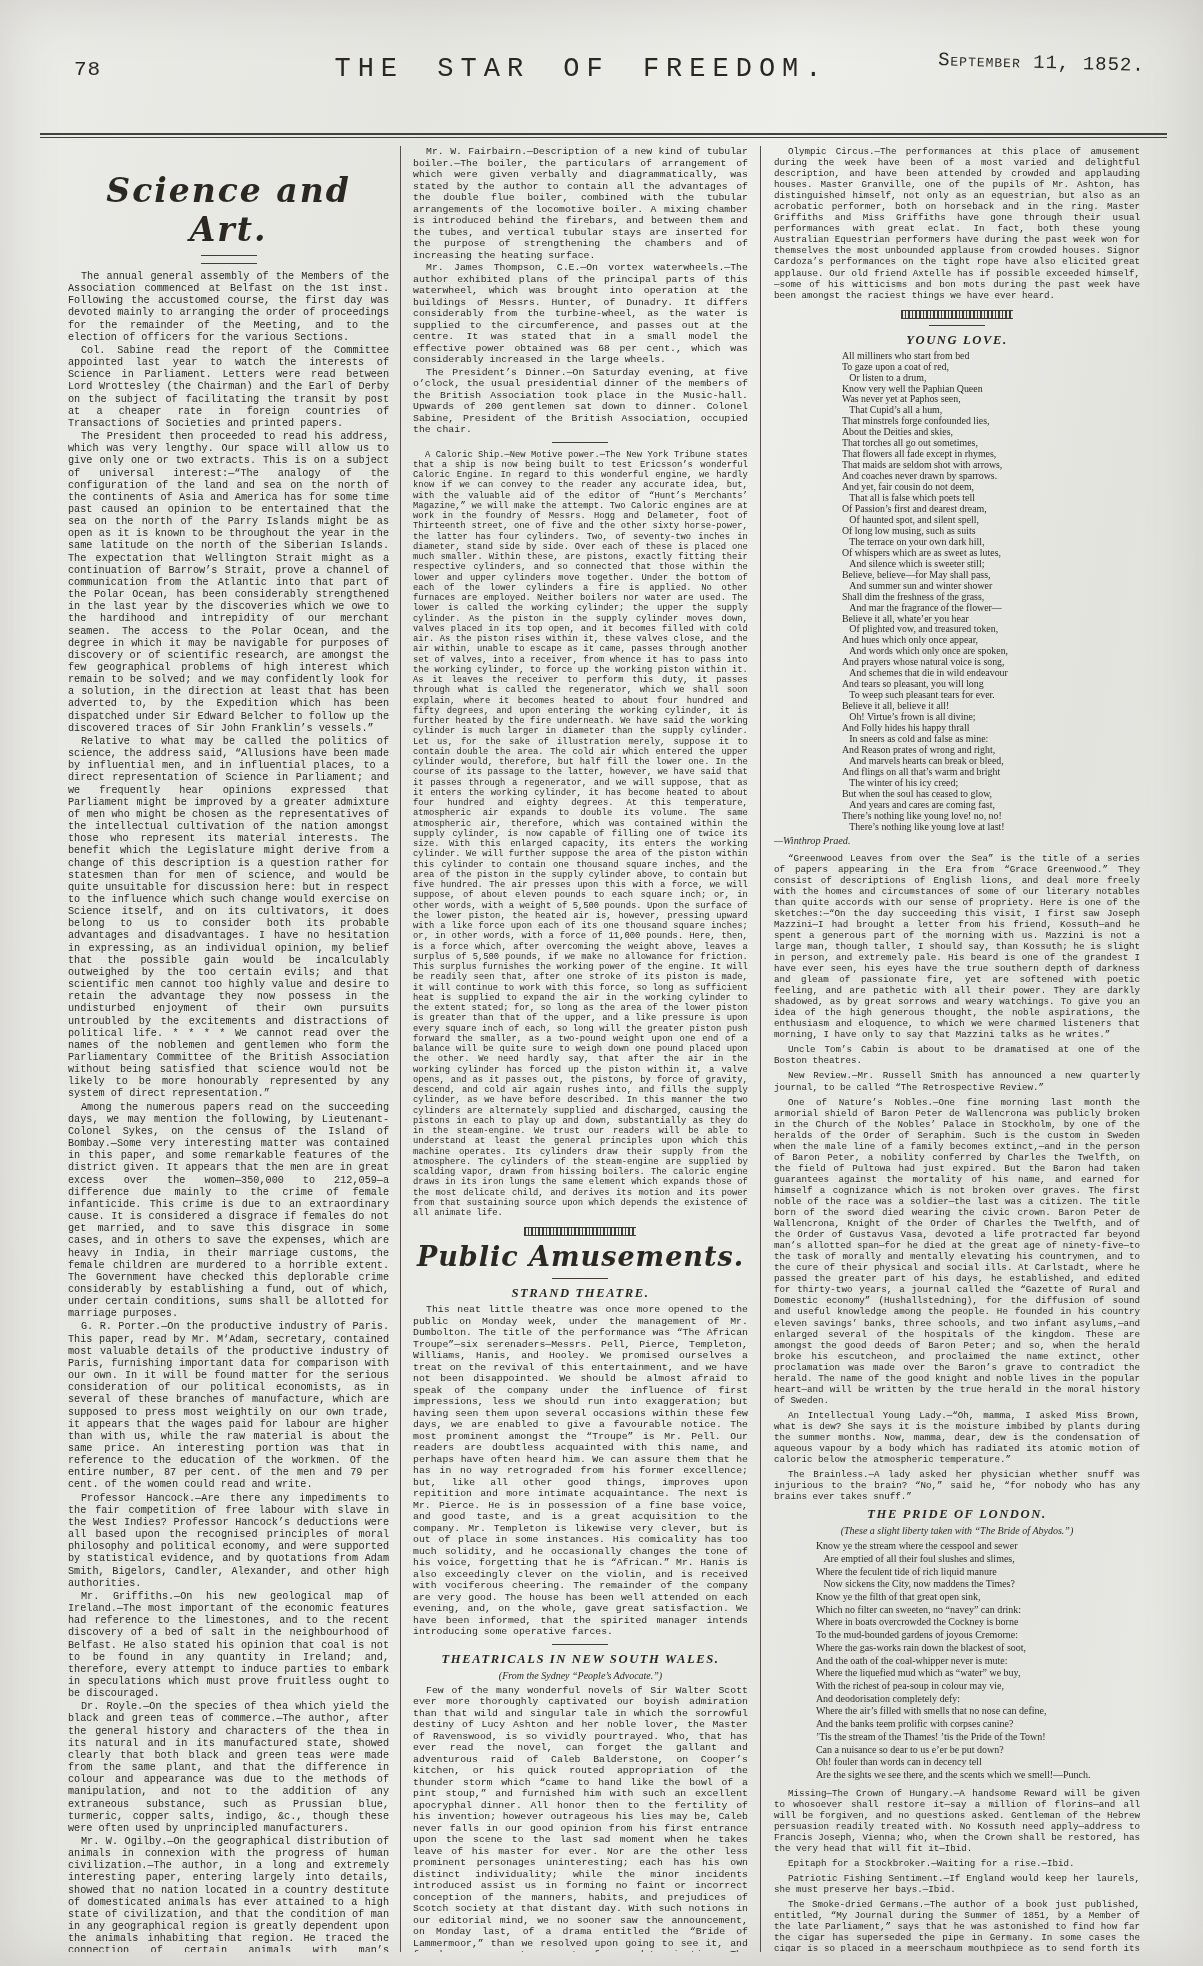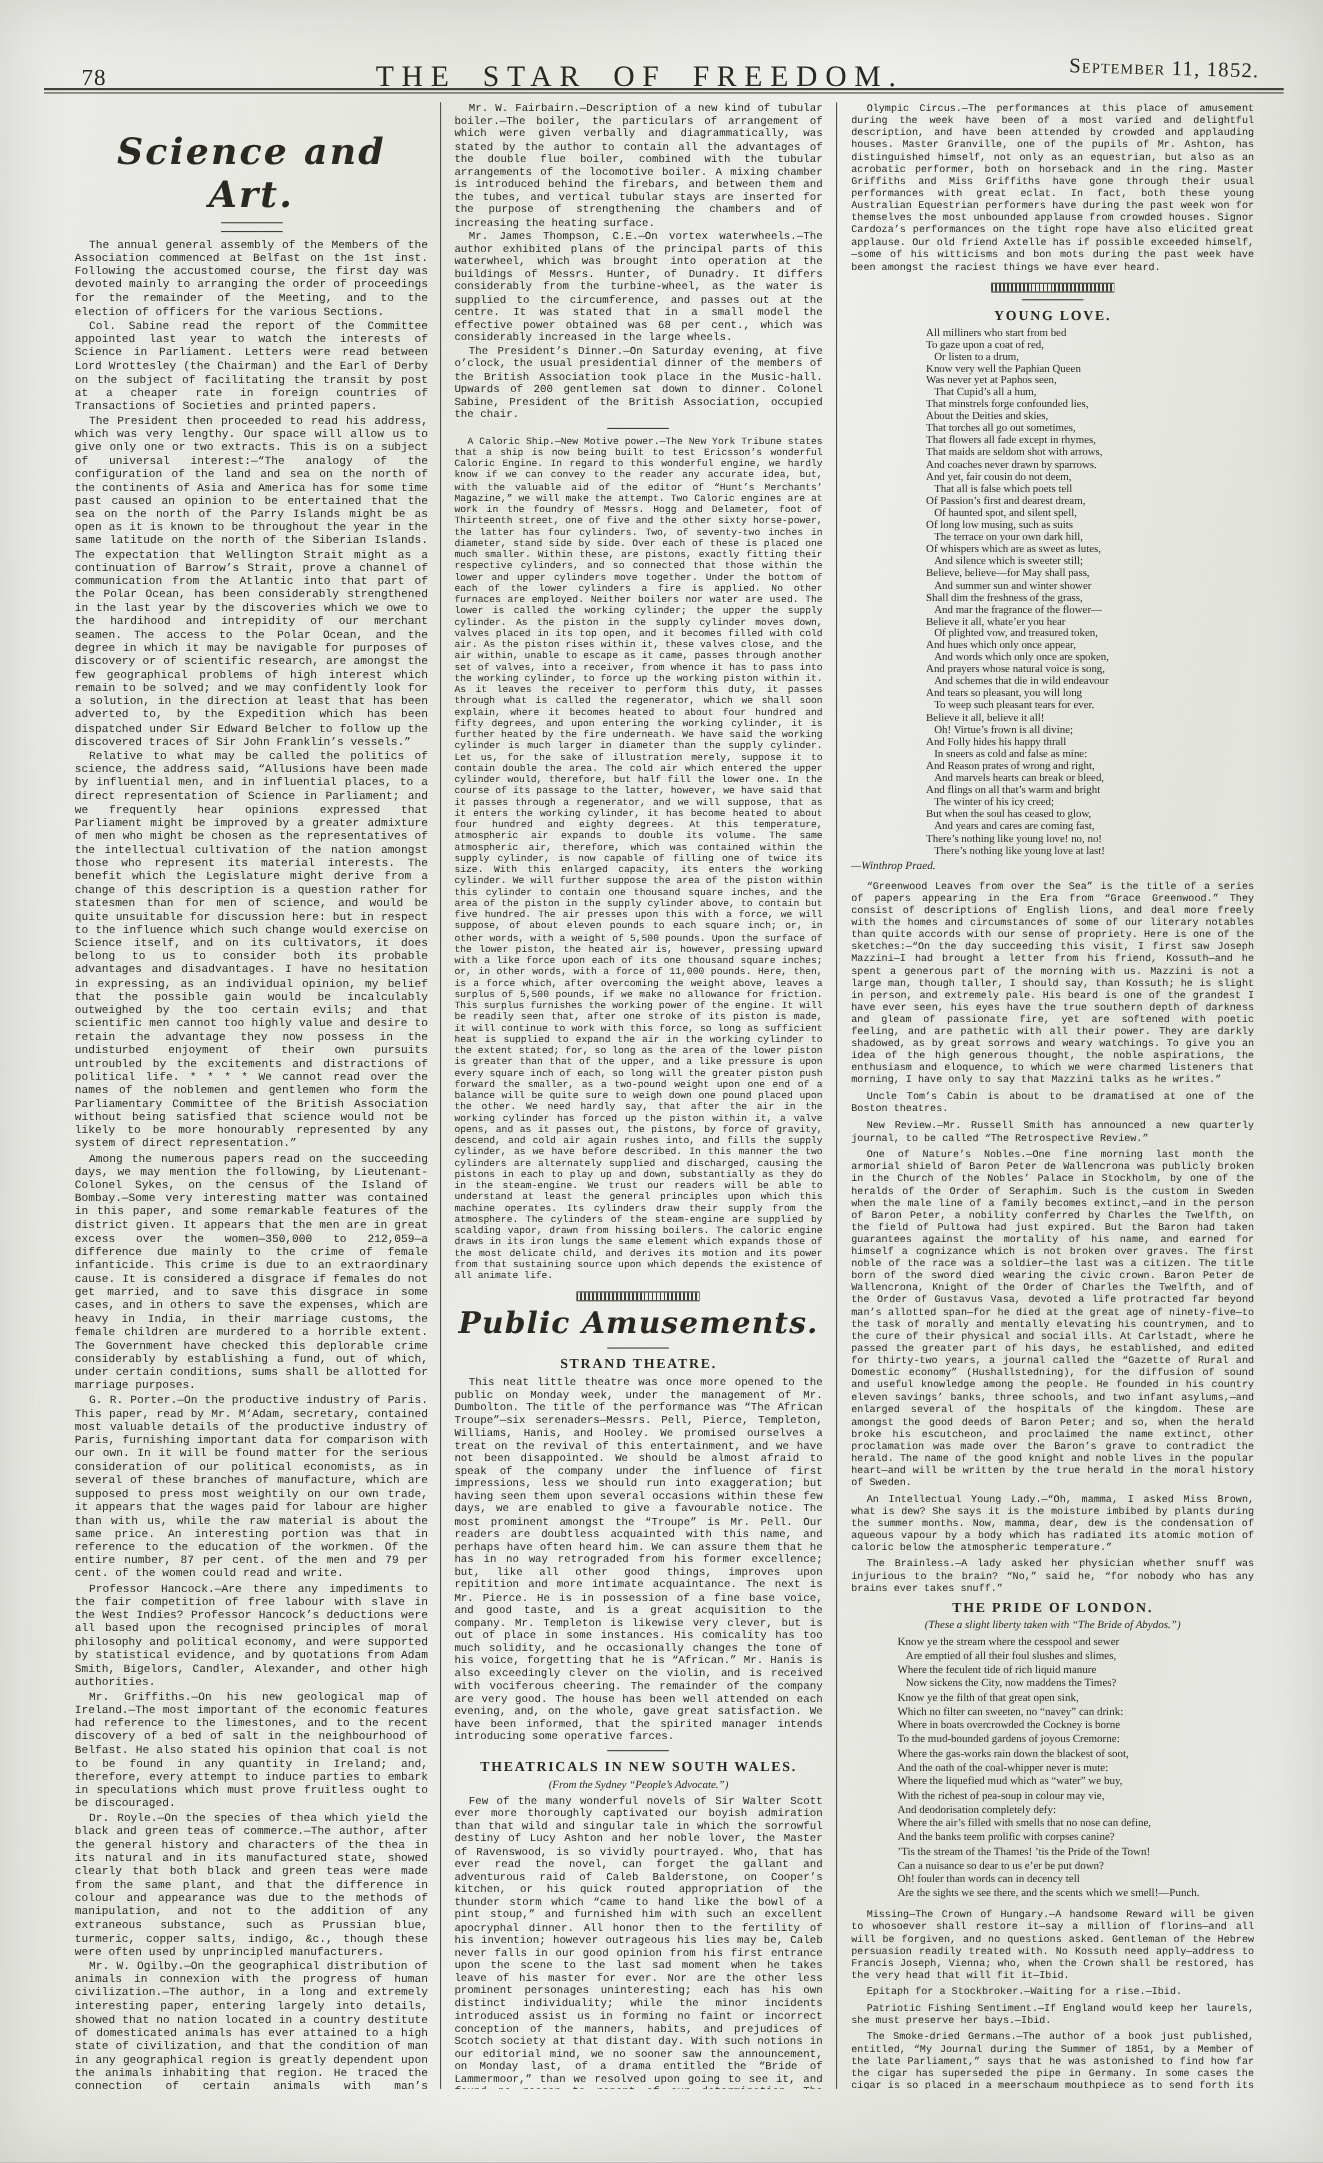--- a/index.html
+++ b/index.html
@@ -4,21 +4,21 @@
 <style>
   html,body{margin:0;padding:0;background:#b9b9b5;}
   .page{
     position:relative;width:1203px;height:1966px;margin:0 auto;overflow:hidden;
     background:linear-gradient(100deg,#ebebe7 0%,#e6e6e1 28%,#eeeeea 52%,#e3e3de 78%,#e9e9e5 100%);
     box-shadow:inset 0 0 60px rgba(90,85,70,.18);
     color:#2b2822;
     font-family:"Liberation Serif","DejaVu Serif",serif;
   }
   
-  .hdr{position:relative;height:80px;}
+  .hdr{position:relative;height:133px;font-family:Liberation Mono, monospace;}
   .hdr .pagenum{position:absolute;left:74px;top:58px;font-size:21px;letter-spacing:1px;}
   .hdr .masthead{position:absolute;left:0;right:40px;top:54px;text-align:center;font-size:27px;
     letter-spacing:7px;font-weight:normal;margin:0;word-spacing:10px;}
   .hdr .issuedate{position:absolute;right:58px;top:52px;font-size:19px;font-variant:small-caps;
     letter-spacing:1px;transform:rotate(1.6deg);}
   .dblrule{margin:0 36px 0 40px;border-top:2px solid #44413b;height:2px;border-bottom:1px solid #44413b;}
   
   .cols{display:flex;margin:8px 0 0 68px;width:1072px;height:1806px;align-items:stretch;}
   .col{overflow:hidden;}
   .c1{width:328px;padding-right:11px;}
@@ -27,21 +27,21 @@
   
   p{margin:0 0 1px;text-align:justify;text-indent:13px;font-size:10.2px;line-height:12.15px;font-family:Liberation Mono, monospace;}
   .c2 p.body{font-size:9.8px;line-height:11.5px;}
   .tiny{font-size:8.8px;line-height:10.25px;text-indent:12px;}
   .item{font-size:9.2px;line-height:11.05px;margin-bottom:4px;text-indent:14px;}
   .bl{font-family:"DejaVu Serif",serif;font-style:italic;font-weight:bold;text-align:center;margin:0;}
   .bl1{font-size:33px;margin-top:25px;letter-spacing:2px;text-align:center;}
   .bl2{font-size:27px;letter-spacing:1px;}
   .bl3{font-size:29px;letter-spacing:1px;}
   .subhead{font-size:13.6px;font-weight:bold;letter-spacing:.6px;text-align:center;margin:7px 4px 2px;line-height:17px;}
-  .crosshead{font-size:12.6px;font-weight:bold;letter-spacing:1.6px;text-align:center;margin:5px 0 3px;}
+  .crosshead{font-size:12.6px;font-weight:bold;letter-spacing:1.6px;text-align:center;margin:5px 0 3px;font-style:italic;}
   .srcnote{font-style:italic;text-align:center;font-size:10px;margin:0 0 4px;}
   .shortrule{width:56px;margin:6px auto 7px;border-top:1.4px solid #403d37;}
   .fancyrule{width:112px;height:7px;margin:9px auto 5px;border-top:1px solid #403d37;border-bottom:1px solid #403d37;
     background:repeating-linear-gradient(90deg,#403d37 0 1.6px,transparent 1.6px 3.6px);}
   .poem{white-space:pre-wrap;text-align:left;text-indent:0;}
   .younglove{font-size:9.9px;line-height:10.95px;margin-left:68px;}
   .pride{font-size:10px;line-height:12.7px;margin-left:42px;}
   .attrib{font-style:italic;font-size:10.2px;margin:2px 14px 7px 0;}
 </style>
 </head>

